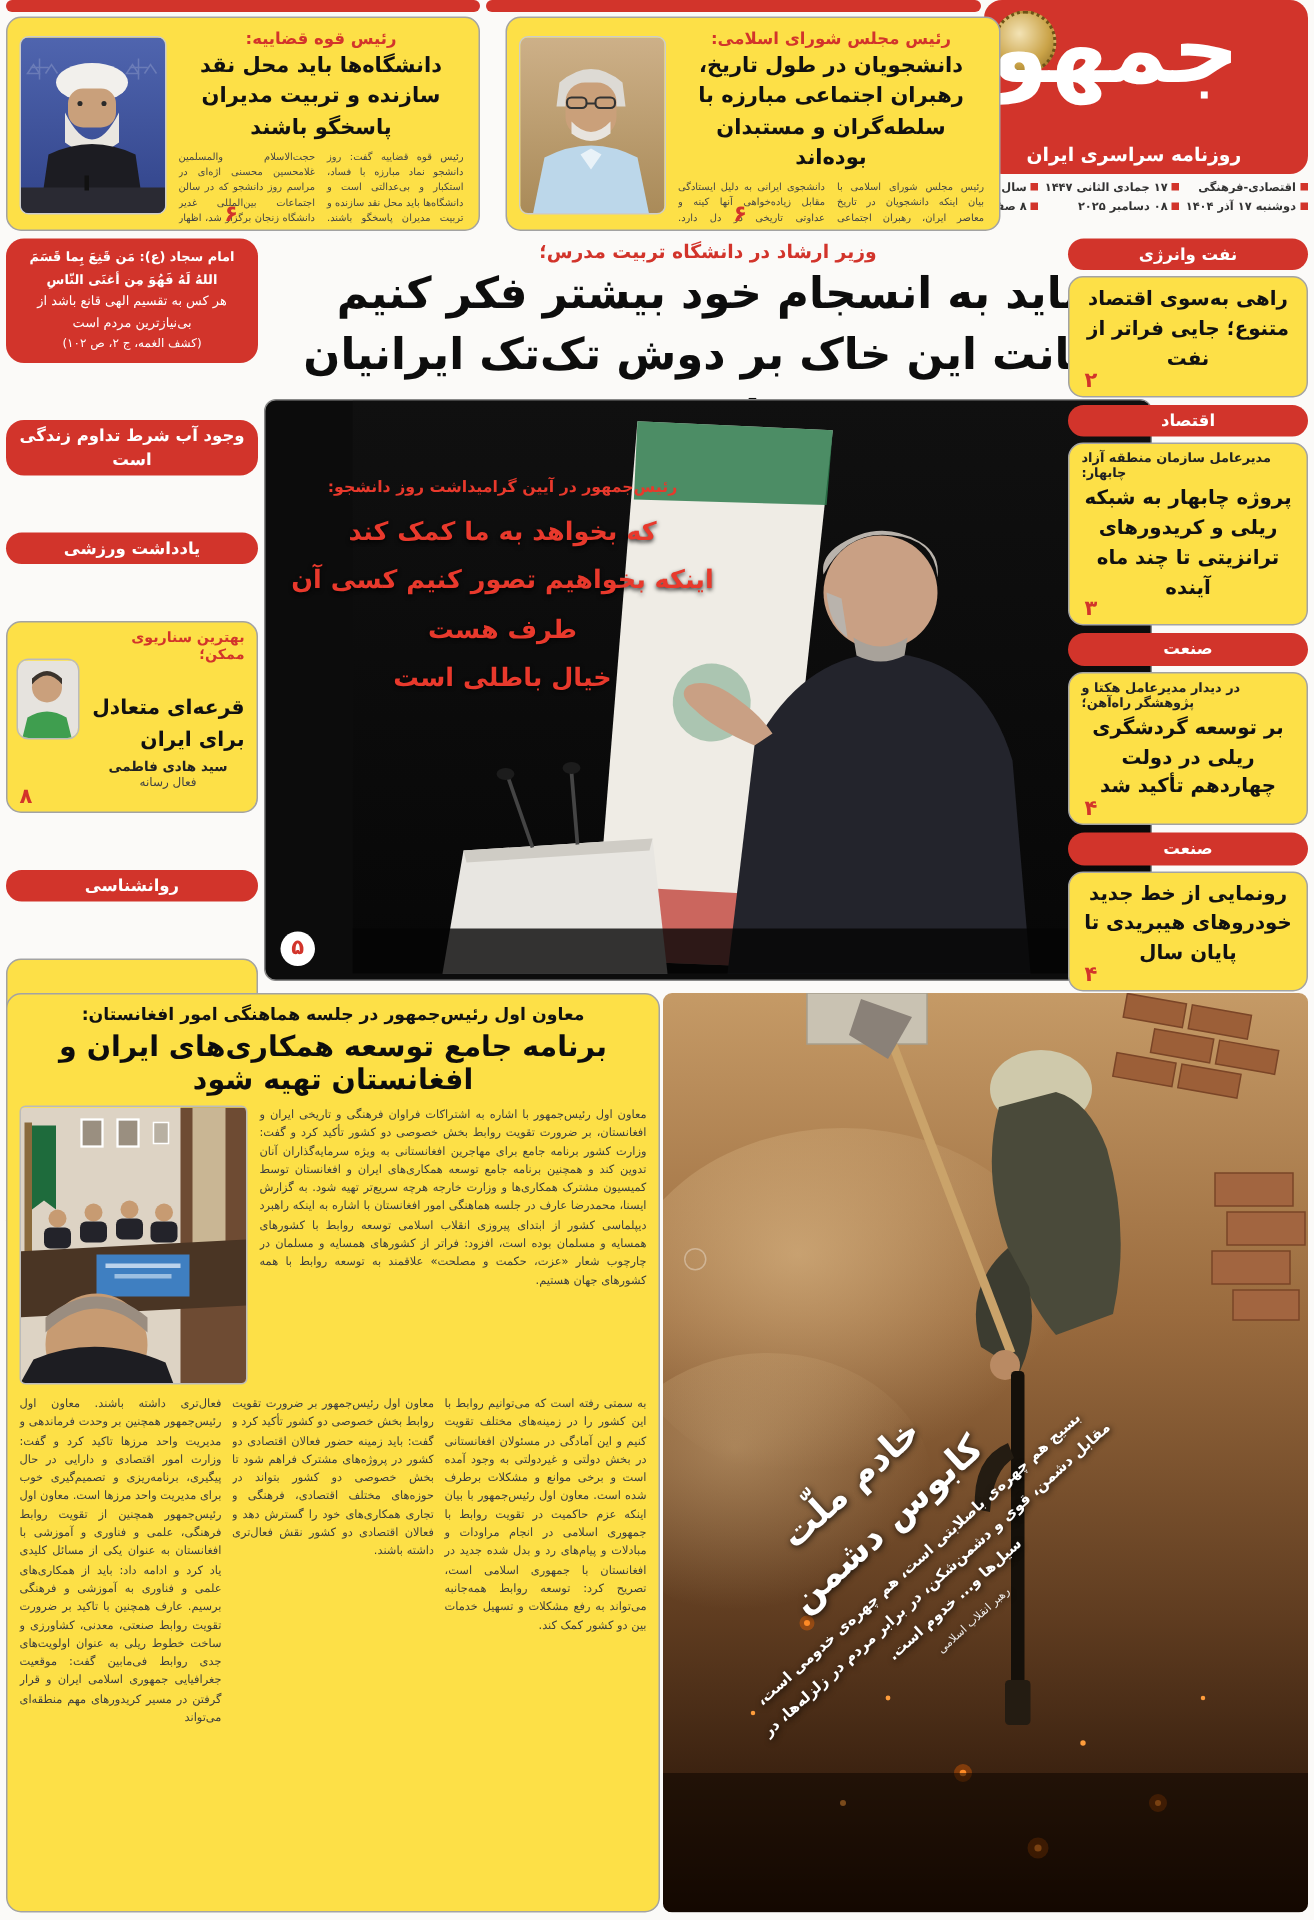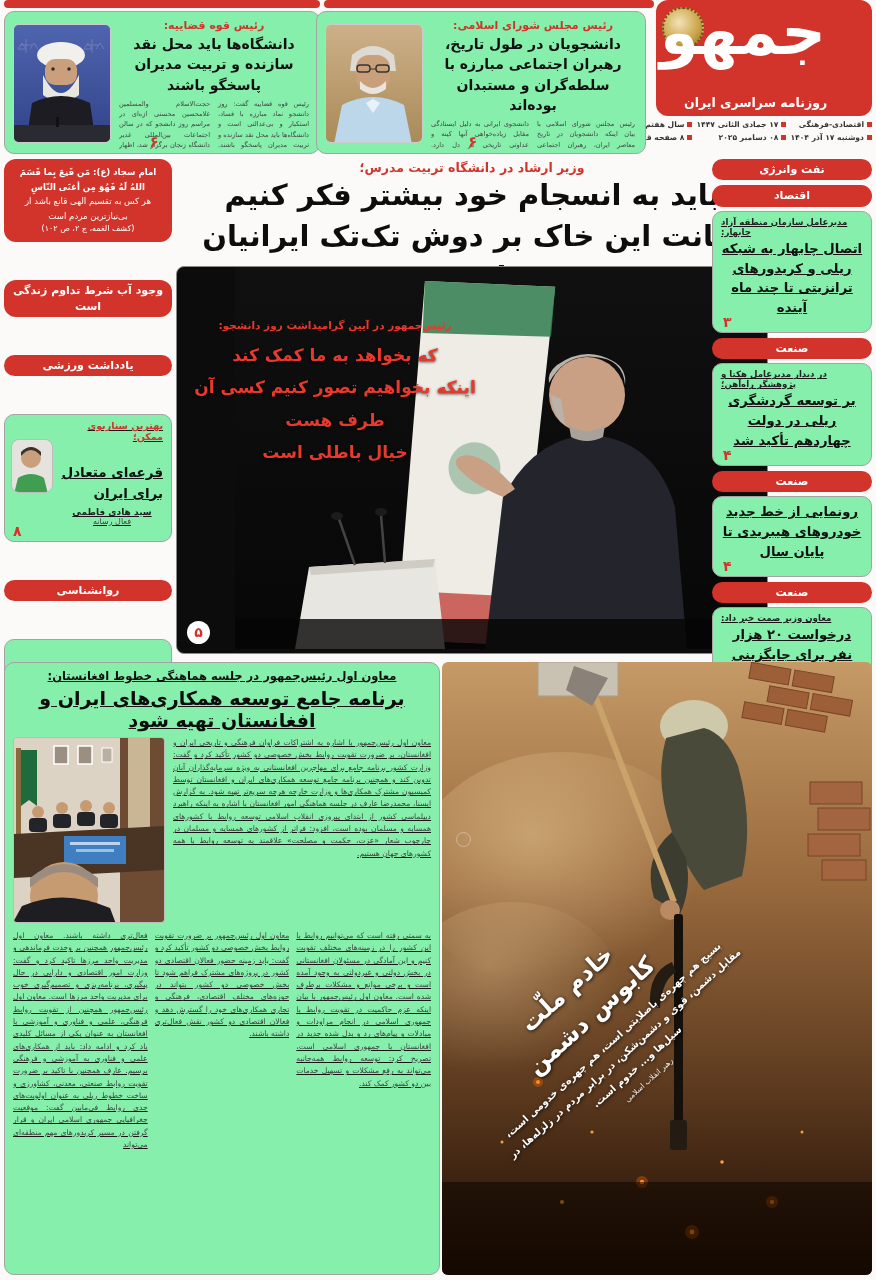--- a/index.html
+++ b/index.html
@@ -10,21 +10,21 @@
   *{margin:0;padding:0;box-sizing:border-box;}
   html,body{background:#ffffff;}
   body{
     width:876px;height:1280px;position:relative;overflow:hidden;
     font-family:"DejaVu Sans", sans-serif;
     direction:rtl;
     color:var(--dark);
   }
   #page{position:absolute;inset:0;background:#fbfaf8;}
 
-  .card{background:#86efac;border:1px solid var(--border);border-radius:10px;text-decoration:underline;}
+  .card{background:#fde047;border:1px solid var(--border);border-radius:10px;}
   .pill{background:var(--red);color:#fff;font-weight:bold;font-size:11px;line-height:1.4;
         text-align:center;border-radius:12px;padding:3px 8px;}
   .kicker{color:var(--red);font-weight:bold;}
   .pgnum{color:var(--red);font-weight:bold;}
 
   
   .tab-bar{position:absolute;top:0;height:8px;background:var(--red);border-radius:5px;}
 
   .masthead{position:absolute;left:auto;right:4px;top:0;width:216px;height:154px;}
   .logo-box{position:absolute;top:0;right:0;left:0;height:116px;background:var(--red);
@@ -171,21 +171,21 @@
       </svg>
     </div>
     <div class="tc-text">
       <div class="tc-kicker kicker">رئیس قوه قضاییه:</div>
       <div class="tc-headline">دانشگاه‌ها باید محل نقد سازنده و تربیت مدیران پاسخگو باشند</div>
       <div class="tc-body">رئیس قوه قضاییه گفت: روز دانشجو نماد مبارزه با فساد، استکبار و بی‌عدالتی است و دانشگاه‌ها باید محل نقد سازنده و تربیت مدیران پاسخگو باشند. حجت‌الاسلام والمسلمین غلامحسین محسنی اژه‌ای در مراسم روز دانشجو که در سالن اجتماعات بین‌المللی غدیر دانشگاه زنجان برگزار شد، اظهار کرد: روز دانشجو نمادی از مبارزه با فساد، استکبار و بی‌عدالتی است و باید یاد و نام شهدای دانشجو را گرامی داشت. وی با اشاره به حوادث کودتای ۱۳۳۲ افزود: دانشجویان با شجاعت و بیداری خود در آن دوران ایستادگی کردند و بسیاری در دفاع از حق و عدالت جان خود را از دست دادند. امروز نیز این روحیه باید در دانشگاه‌ها زنده و به عمل تبدیل شود.</div>
     </div>
     <div class="tc-pg pgnum">۶</div>
   </div>
 
-  <div class="card top-card" style="left:316px;width:330px;">
+  <div class="card top-card" style="left:337px;width:330px;">
     <div class="tc-photo">
       <svg viewBox="0 0 98 119" width="98" height="119">
         <defs>
             <linearGradient id="gpar" x1="0" y1="0" x2="0" y2="1">
               <stop offset="0" stop-color="#cdb088"></stop>
               <stop offset="1" stop-color="#a98a58"></stop>
             </linearGradient>
           </defs>
         <rect width="98" height="119" fill="url(#gpar)"></rect>
         <path d="M28 30 Q49 12 70 30 L72 46 L26 46 Z" fill="#dddad4"></path>
@@ -245,26 +245,30 @@
         <div class="lp-q">اینکه بخواهیم تصور کنیم کسی آن طرف هست</div>
         <div class="lp-q">خیال باطلی است</div>
       </div>
       <div class="lp-page">۵</div>
     </div>
   </div>
 
   <div class="rail" id="right-rail">
     <div>
       <div class="pill">نفت وانرژی</div>
+      <div class="card rail-card" style="margin-top:4px;">
+        <div class="rail-title">راهی به‌سوی اقتصاد متنوع؛ جایی فراتر از نفت</div>
+        <span class="rail-pg pgnum">۲</span>
+      </div>
     </div>
     <div>
       <div class="pill">اقتصاد</div>
       <div class="card rail-card" style="margin-top:4px;">
         <div class="rail-kicker">مدیرعامل سازمان منطقه آزاد چابهار:</div>
-        <div class="rail-title">اتصال چابهار به شبکه ریلی و کریدورهای ترانزیتی تا چند ماه آینده</div>
+        <div class="rail-title">پروژه چابهار به شبکه ریلی و کریدورهای ترانزیتی تا چند ماه آینده</div>
         <span class="rail-pg pgnum">۳</span>
       </div>
     </div>
     <div>
       <div class="pill">صنعت</div>
       <div class="card rail-card" style="margin-top:4px;">
         <div class="rail-kicker">در دیدار مدیرعامل هکتا و پژوهشگر راه‌آهن؛</div>
         <div class="rail-title">بر توسعه گردشگری ریلی در دولت چهاردهم تأکید شد</div>
         <span class="rail-pg pgnum">۴</span>
       </div>
@@ -337,21 +341,21 @@
     </div>
 
     <div class="pill">نفت وانرژی</div>
     <div class="card note-card">
       <div class="note-title" style="text-align:center;">۷۰ چاه آب جدید در تهران حفر می‌شود</div>
       <span class="note-pg pgnum">۲</span>
     </div>
   </div>
 
   <div class="bottom-article card">
-    <div class="ba-kicker">معاون اول رئیس‌جمهور در جلسه هماهنگی خطوط افغانستان:</div>
+    <div class="ba-kicker">معاون اول رئیس‌جمهور در جلسه هماهنگی امور افغانستان:</div>
     <div class="ba-headline">برنامه جامع توسعه همکاری‌های ایران و افغانستان تهیه شود</div>
     <div class="ba-row">
       <div class="ba-sidecol">معاون اول رئیس‌جمهور با اشاره به اشتراکات فراوان فرهنگی و تاریخی ایران و افغانستان، بر ضرورت تقویت روابط بخش خصوصی دو کشور تأکید کرد و گفت: وزارت کشور برنامه جامع برای مهاجرین افغانستانی به ویژه سرمایه‌گذاران آنان تدوین کند و همچنین برنامه جامع توسعه همکاری‌های ایران و افغانستان توسط کمیسیون مشترک همکاری‌ها و وزارت خارجه هرچه سریع‌تر تهیه شود. به گزارش ایسنا، محمدرضا عارف در جلسه هماهنگی امور افغانستان با اشاره به اینکه راهبرد دیپلماسی کشور از ابتدای پیروزی انقلاب اسلامی توسعه روابط با کشورهای همسایه و مسلمان بوده است، افزود: فراتر از کشورهای همسایه و مسلمان در چارچوب شعار «عزت، حکمت و مصلحت» علاقمند به توسعه روابط با همه کشورهای جهان هستیم.</div>
       <div class="ba-photo">
         <svg viewBox="0 0 152 186" width="152" height="186">
           <rect width="152" height="186" fill="#ddd3c4"></rect>
           <rect x="108" y="0" width="44" height="186" fill="#6e4b33"></rect>
           <path d="M116 0 h22 v96 q-11 10 -22 0 Z" fill="#c9b694"></path>
           <rect x="4" y="10" width="5" height="86" fill="#8a6a3c"></rect>
           <path d="M9 12 h16 v56 l-8 -6 -8 6 Z" fill="#1e6b3c"></path>

